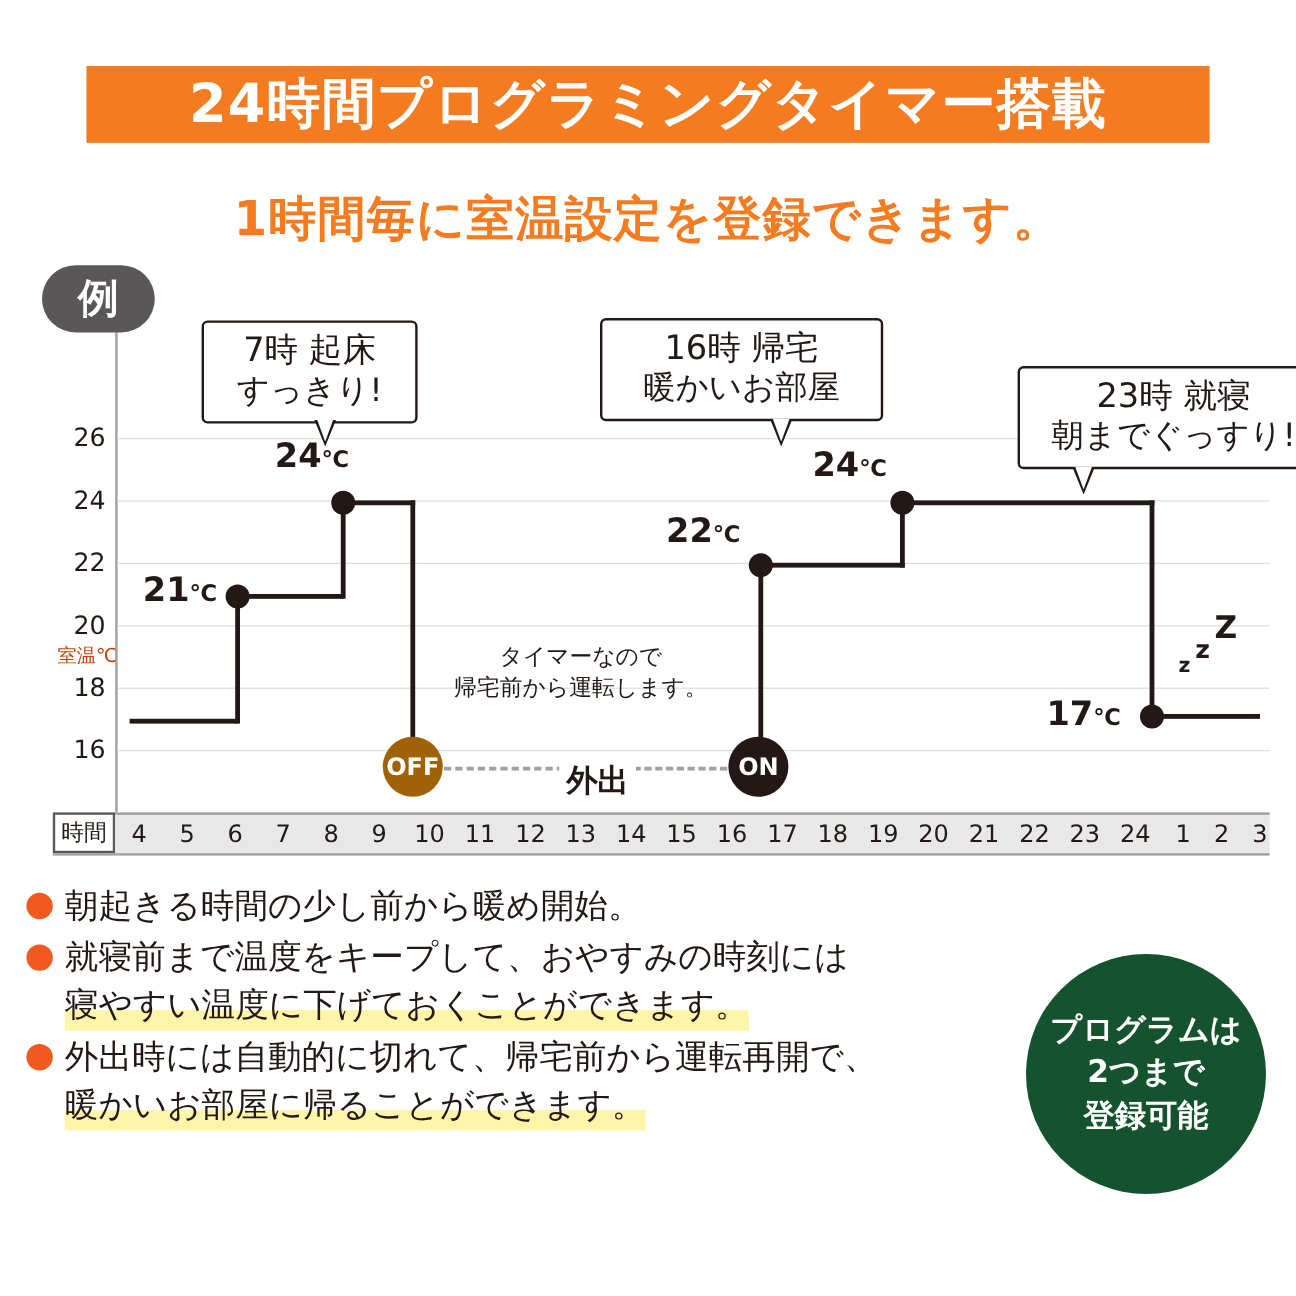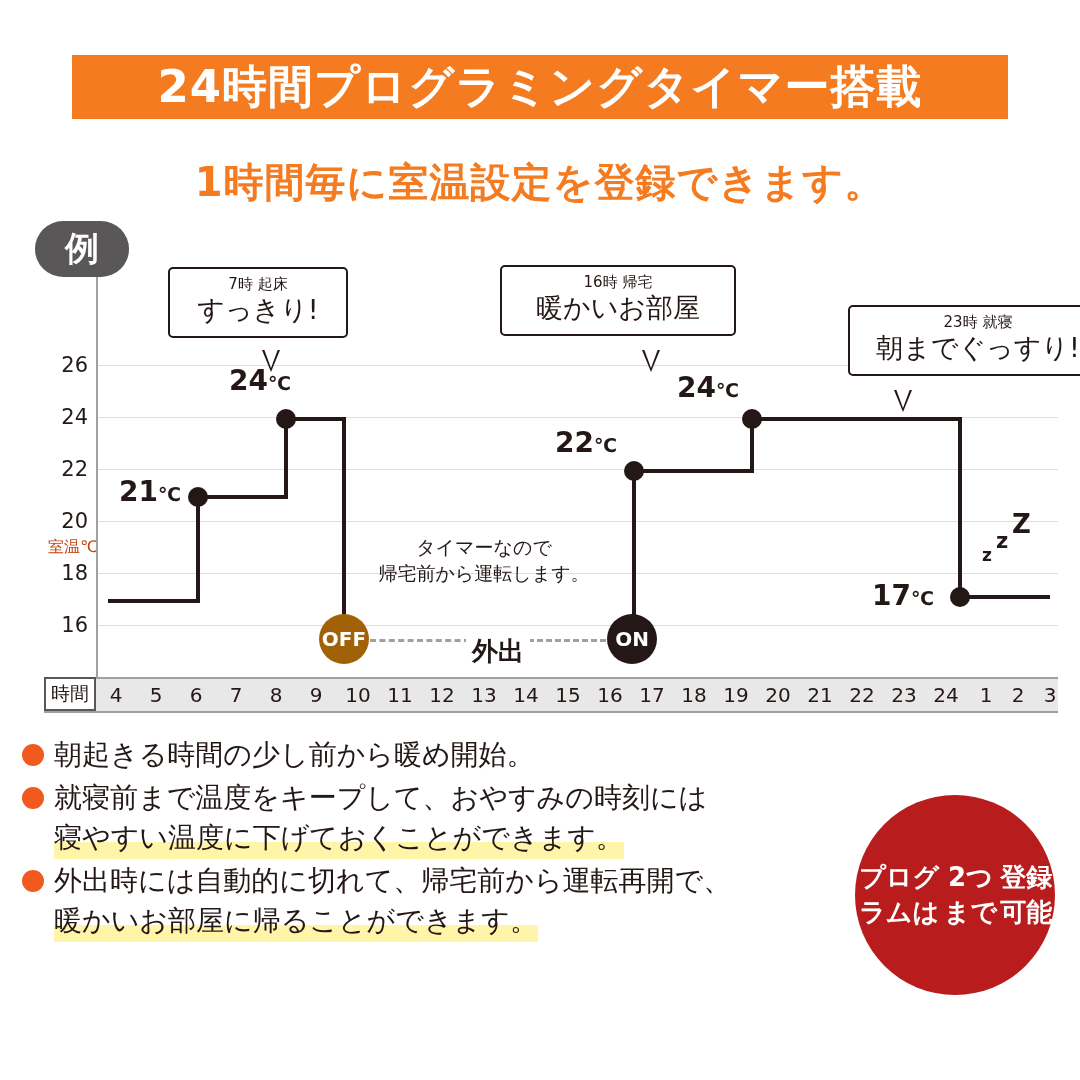--- a/index.html
+++ b/index.html
@@ -88,21 +88,21 @@
     transform:translate(-50%,-50%);white-space:nowrap;
   }
   .temp-label .unit{font-size:19px;}
 
   
   .callout{
     position:absolute;border:2px solid #231815;background:#ffffff;
     border-radius:5px;padding:6px 14px 9px;text-align:center;
     z-index:10;
   }
-  .callout .l1{font-size:15px;line-height:1.2;}
+  .callout .l1{font-size:28px;line-height:1.2;}
   .callout .l2{font-size:27px;line-height:1.25;}
   .callout .tail{
     position:absolute;width:0;height:0;
     border-left:9px solid transparent;border-right:9px solid transparent;
     border-top:22px solid #231815;
   }
   .callout .tail i{
     position:absolute;left:-7px;top:-23px;width:0;height:0;
     border-left:7px solid transparent;border-right:7px solid transparent;
     border-top:19px solid #ffffff;
@@ -136,22 +136,22 @@
   .bdot{
     width:22px;height:22px;border-radius:50%;background:#f05a1e;
     margin:9px 10px 0 0;flex:0 0 auto;
   }
   .btext{font-size:28px;line-height:1.45;color:#231815;}
   .hl{background:linear-gradient(transparent 58%, #fff5a8 58%);}
 
   
   .prog-circle{
     position:absolute;left:855px;top:795px;width:200px;height:200px;
-    border-radius:50%;background:#b91c1c;
-    display:flex;flex-direction:row;align-items:center;justify-content:center;
+    border-radius:50%;background:#14532d;
+    display:flex;flex-direction:column;align-items:center;justify-content:center;
     color:#ffffff;font-size:26px;font-weight:bold;line-height:1.35;text-align:center;
   }
 </style>
 </head>
 <body>
 
 <div class="header-band">
   <div class="title">24時間プログラミングタイマー搭載</div>
 </div>
 <div class="subtitle">1時間毎に室温設定を登録できます。</div>

